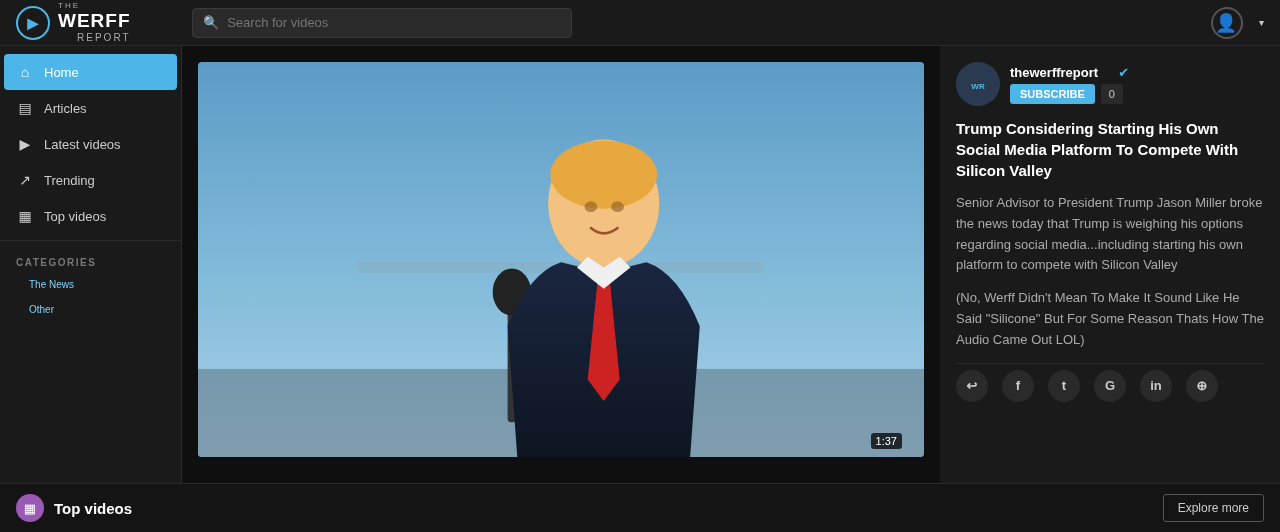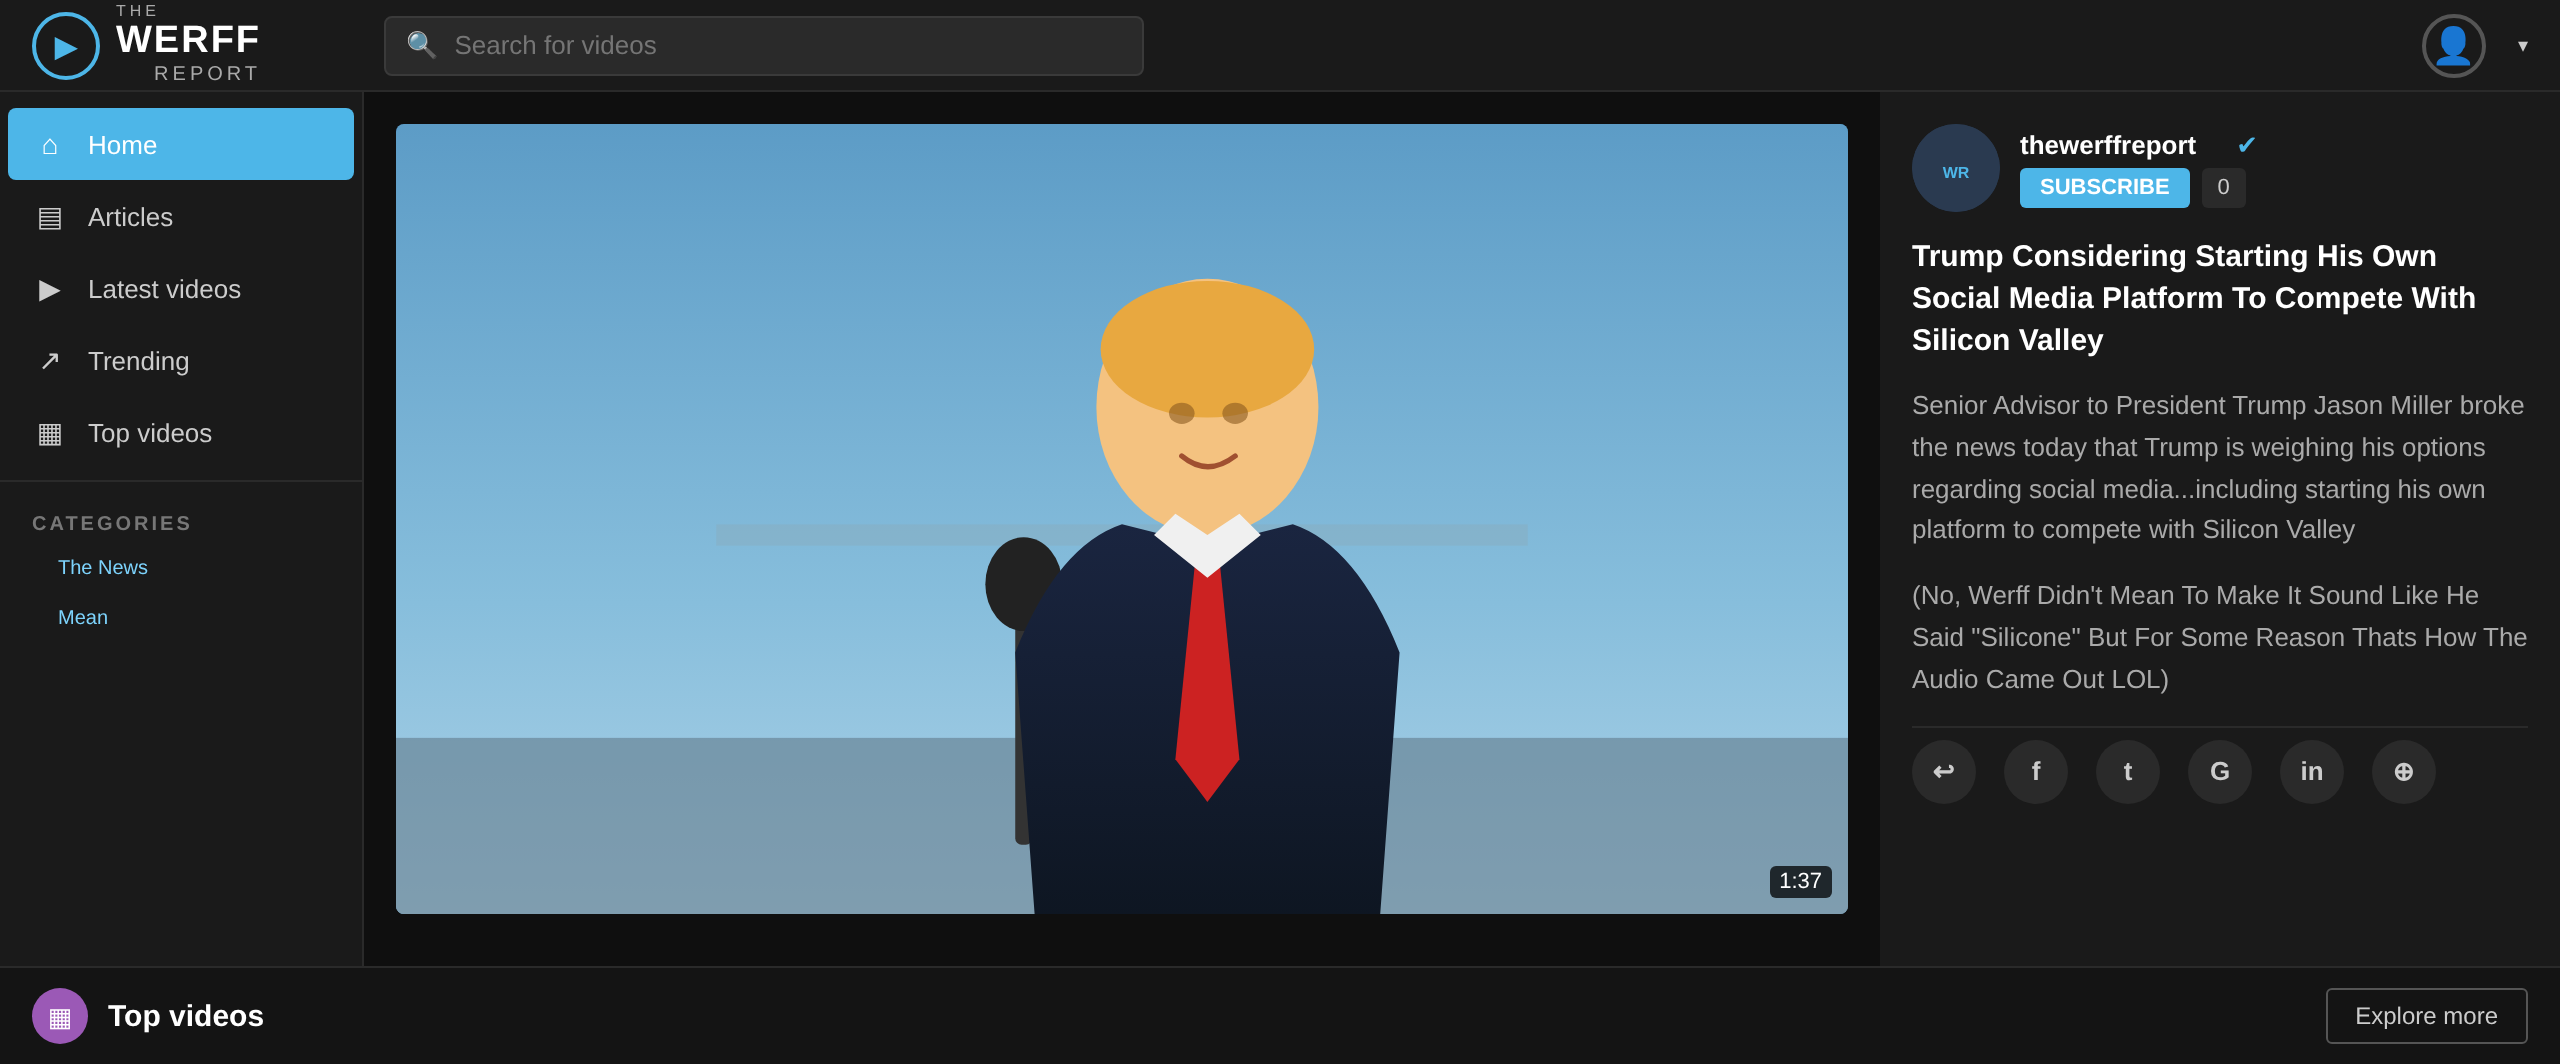--- a/index.html
+++ b/index.html
@@ -186,21 +186,21 @@
       background: linear-gradient(135deg, #1a3a5c 0%, #2c5f8a 20%, #4a8ab5 40%, #3d7aa0 60%, #2a5c80 80%, #1e4a6a 100%);
       display: flex;
       align-items: center;
       justify-content: center;
       position: relative;
       overflow: hidden;
     }
     .video-duration {
       position: absolute;
       bottom: 8px;
-      right: 8px;
+      right: 22px;
       background: rgba(0,0,0,0.75);
       color: #fff;
       font-size: 11px;
       padding: 2px 5px;
       border-radius: 3px;
     }
 
     
     .info-panel {
       width: 340px;
@@ -400,21 +400,21 @@
       <span>Top videos</span>
     </div>
 
     <hr class="sidebar-divider">
 
     <div class="sidebar-section-label">CATEGORIES</div>
     <div class="sidebar-category-item">
       <span>The News</span>
     </div>
     <div class="sidebar-category-item">
-      <span>Mean</span>
+      <span>Other</span>
     </div>
   </div>
 
   <div class="main-row">
 
     <div class="video-section">
       <div class="video-container">
         <div class="video-thumbnail">
 
           <svg width="100%" height="100%" viewBox="0 0 680 395" preserveAspectRatio="xMidYMid slice">

